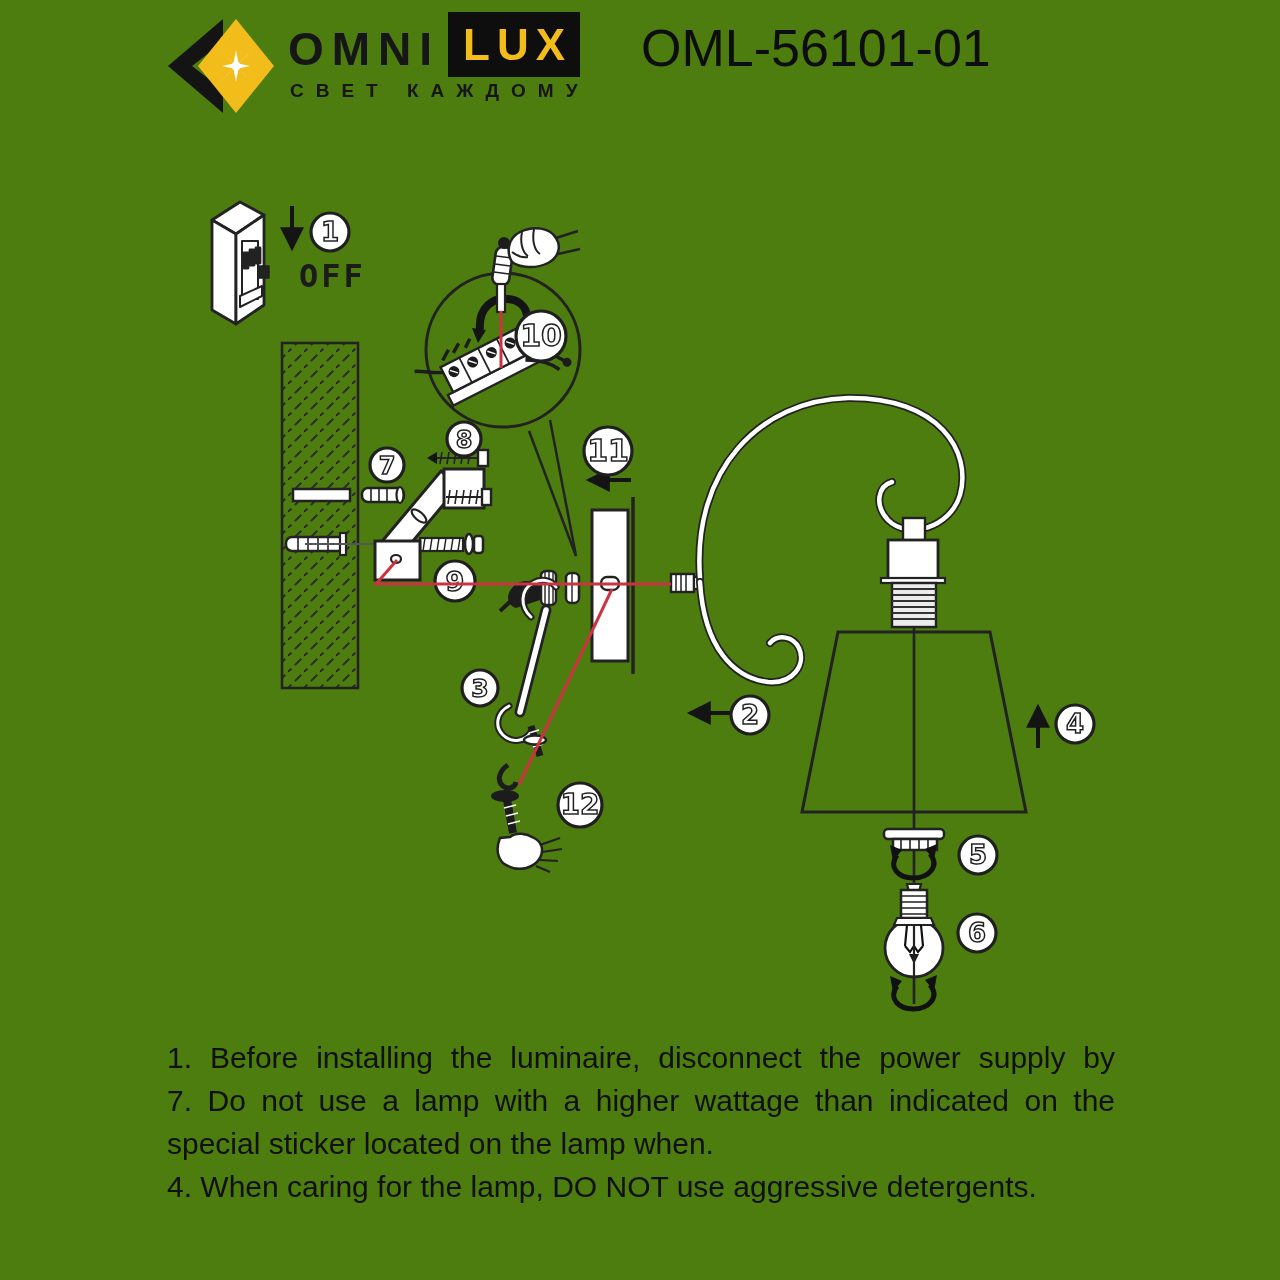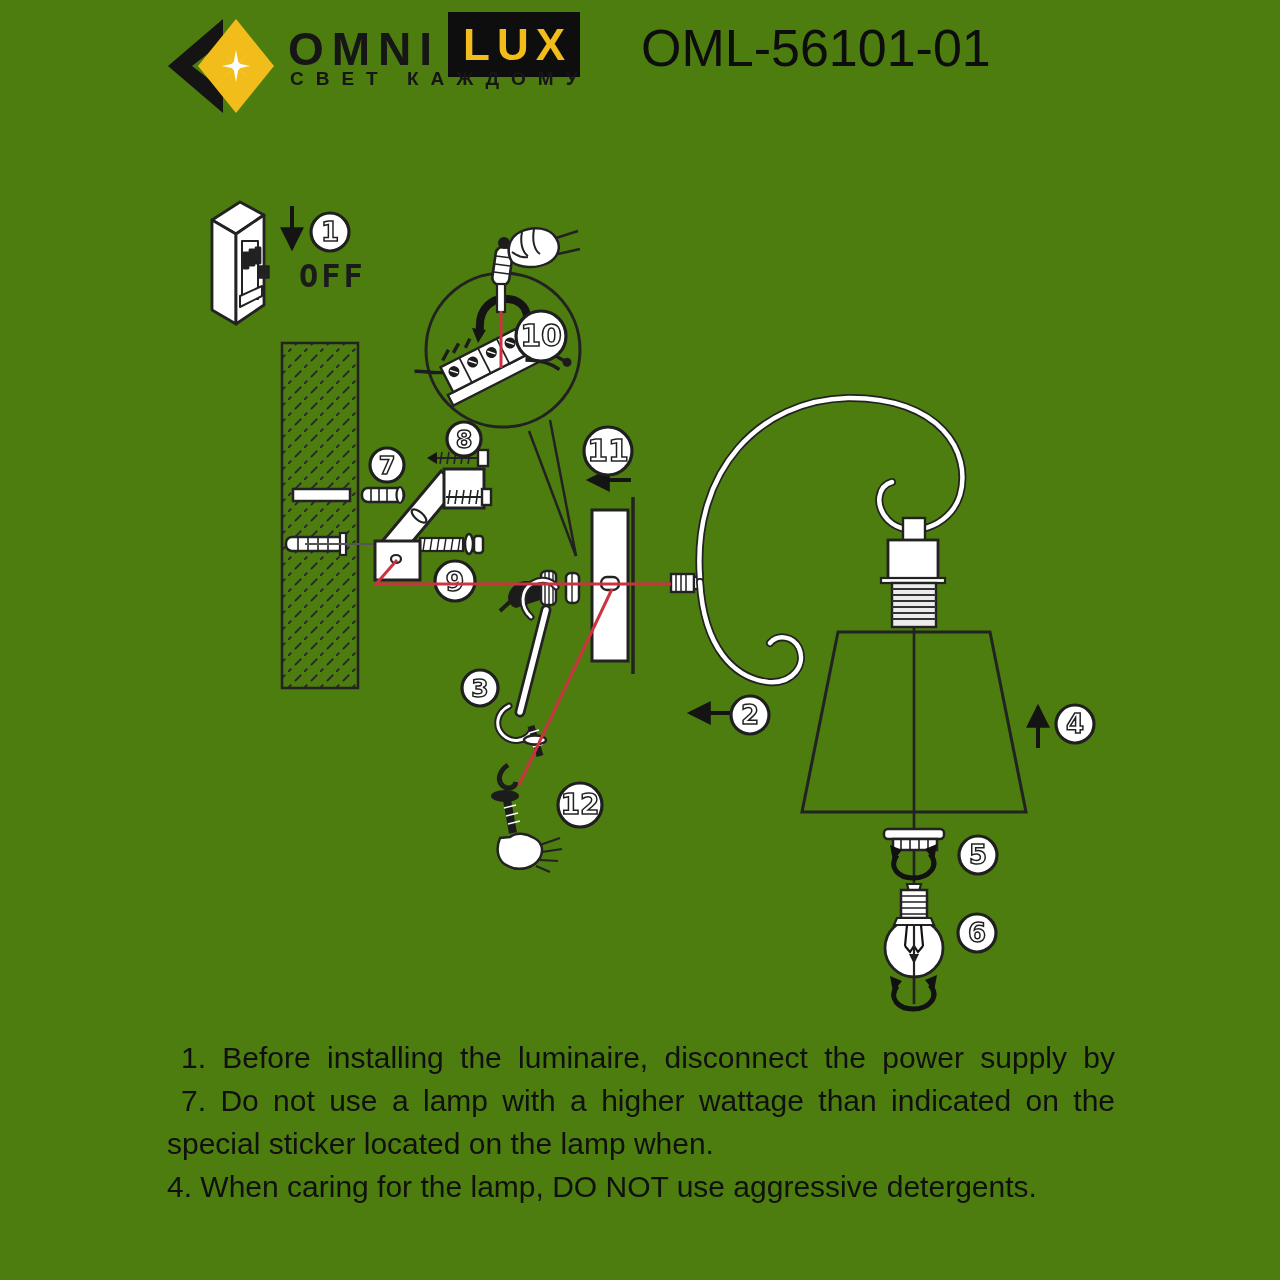--- a/index.html
+++ b/index.html
@@ -5,31 +5,31 @@
   html,body{margin:0;padding:0;background:#fff;}
   .page{position:relative;width:1280px;height:1280px;background:#4d7c0f;overflow:hidden;
         font-family:"Liberation Sans",sans-serif;color:#1c1c1c;}
   
   .logo-mark{position:absolute;left:160px;top:6px;}
   .brand-omni{position:absolute;left:288px;top:22px;font-size:46px;font-weight:700;
               letter-spacing:8px;color:#161616;}
   .lux-box{position:absolute;left:448px;top:12px;width:132px;height:65px;background:#0e0e0e;
            border-radius:0;display:flex;align-items:center;justify-content:center;}
   .lux-box span{color:#f2bd1b;font-size:44px;font-weight:700;letter-spacing:7px;padding-left:7px;}
-  .tagline{position:absolute;left:290px;top:68px;font-size:19px;font-weight:700;
+  .tagline{position:absolute;left:290px;top:80px;font-size:19px;font-weight:700;
            letter-spacing:12px;color:#161616;white-space:nowrap;}
   .model{position:absolute;left:641px;top:18px;font-size:52px;font-weight:400;color:#0d0d0d;
          letter-spacing:0px;}
   
   .diagram{position:absolute;left:0;top:0;width:1280px;height:1280px;}
   
   .instructions{position:absolute;left:167px;top:1036px;width:948px;font-size:30px;
                 line-height:43px;color:#101010;}
   .iline{white-space:normal;}
-  .iline.just{text-align:justify;text-align-last:justify;margin-left:14px;}
+  .iline.just{text-align:justify;text-align-last:justify;}
 </style>
 </head>
 <body>
 
 <div class="page">
 
   <svg class="logo-mark" width="130" height="120" viewBox="160 0 130 120">
     <polygon points="223,13 168,60 223,107 223,84 192,60 223,36" fill="#141414"></polygon>
     <polygon points="236,13 274,60 236,107 198,60" fill="#f2bd1b"></polygon>
     <g fill="#fff">

